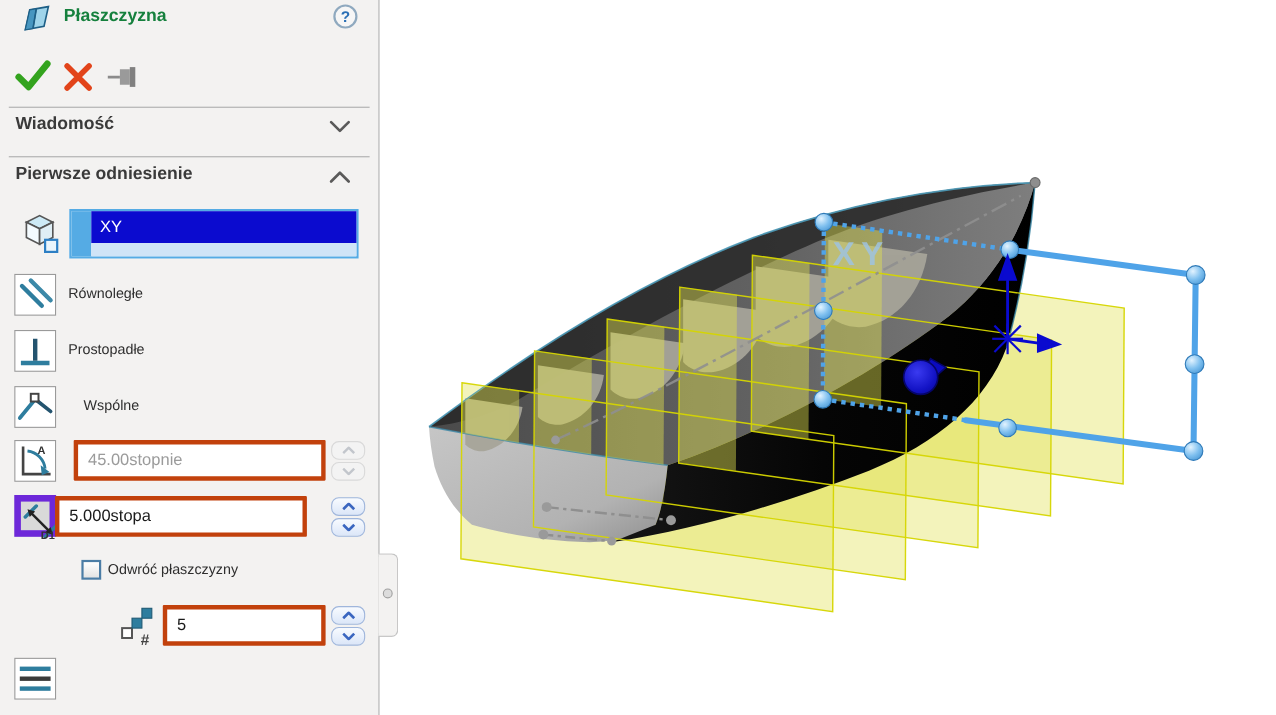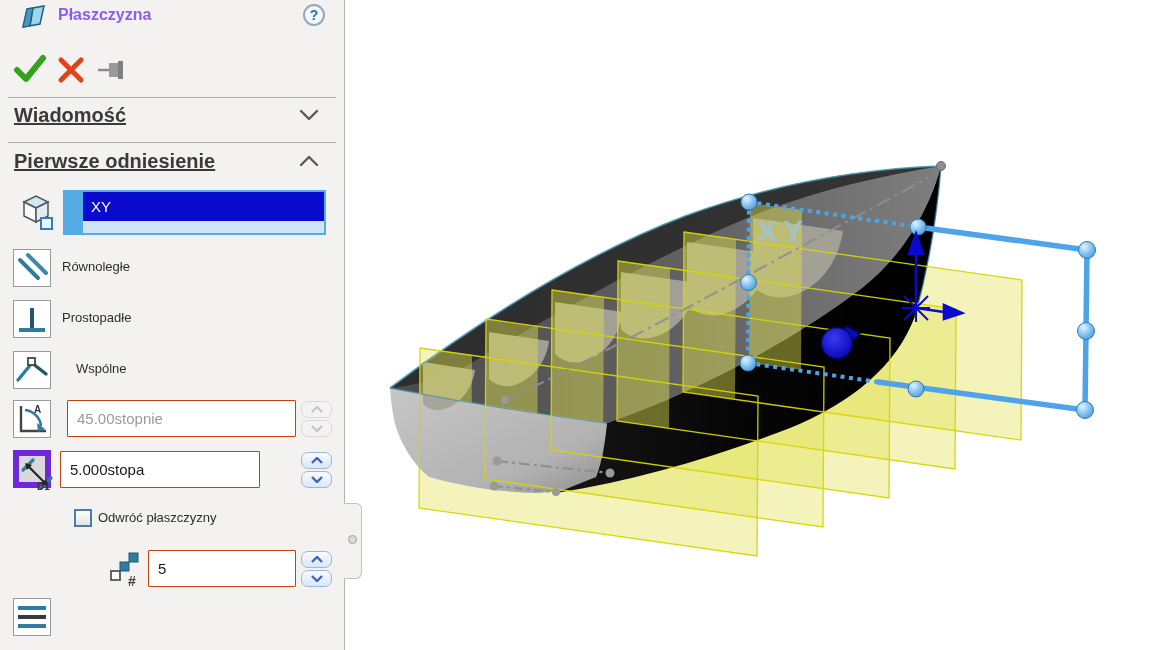--- a/index.html
+++ b/index.html
@@ -8,31 +8,31 @@
     background:#ffffff;
     font-family:"Liberation Sans","DejaVu Sans",sans-serif;
     -webkit-font-smoothing:antialiased;
   }
   
   #panel{
     position:absolute;left:0;top:0;width:344px;height:650px;
     background:#f3f2f1;border-right:1px solid #b3b3b3;
   }
   .abs{position:absolute;}
-  .pm-title{font-size:16px;font-weight:bold;color:#8b5cf6;}
-  .sec-hdr{font-size:20px;font-weight:bold;color:#3a3a3a;text-decoration:underline;}
+  .pm-title{font-size:16px;font-weight:bold;color:#15803d;}
+  .sec-hdr{font-size:16px;font-weight:bold;color:#3a3a3a;}
   .divider{position:absolute;left:8px;width:328px;height:0;border-top:1px solid #adadad;}
   .lbl{font-size:13px;color:#2e2e2e;}
   .iconbox{
     position:absolute;width:38px;height:38px;background:#ffffff;
     border:1px solid #9a9a9a;box-sizing:border-box;
   }
   .iconbox.pressed{background:#d9d9d9;border:6px solid #6d28d9;}
   .field{
-    position:absolute;height:37px;background:#ffffff;border:1px solid #c2410c;
+    position:absolute;height:37px;background:#ffffff;border:4px solid #c2410c;
     box-sizing:border-box;font-size:15px;color:#1a1a1a;padding:0 0 0 9px;
     font-family:"Liberation Sans",sans-serif;border-radius:1px;outline:none;
   }
   .field:disabled{color:#9b9b9b;background:#ffffff;}
   .spin{
     position:absolute;width:31px;height:17px;border-radius:7px;
     background:linear-gradient(#f8fbff,#dbe6f8);
     border:1px solid #9fb6dc;box-sizing:border-box;
     display:flex;align-items:center;justify-content:center;cursor:pointer;
   }
@@ -163,21 +163,21 @@
   <div class="iconbox pressed" style="left:13px;top:450px">
     <svg width="36" height="36">
       <line x1="4" y1="14" x2="14" y2="4" stroke="#2e7d9e" stroke-width="3.2" stroke-linecap="round"></line>
       <line x1="22" y1="32" x2="32" y2="22" stroke="#2e7d9e" stroke-width="3.2" stroke-linecap="round"></line>
       <line x1="9" y1="10" x2="26" y2="27" stroke="#222" stroke-width="2.2"></line>
       <polygon points="6,7 13,9 8,14" fill="#222"></polygon>
       <polygon points="29,30 22,28 27,23" fill="#222"></polygon>
       <text x="18" y="34" font-size="10" font-weight="bold" fill="#333">D1</text>
     </svg>
   </div>
-  <input class="field" style="left: 60px; top: 451px; width: 200px;" value="5.000stopa">
+  <input class="field" style="left: 50px; top: 451px; width: 229px;" value="5.000stopa">
   <div class="spin" style="left:301px;top:452px">
     <svg width="12" height="7">
         <polyline points="1,6 6,1 11,6" fill="none" stroke="#3a66c0" stroke-width="2.4"></polyline>
       </svg>
   </div>
   <div class="spin" style="left:301px;top:471px">
     <svg width="12" height="7">
         <polyline points="1,1 6,6 11,1" fill="none" stroke="#3a66c0" stroke-width="2.4"></polyline>
       </svg>
   </div>

